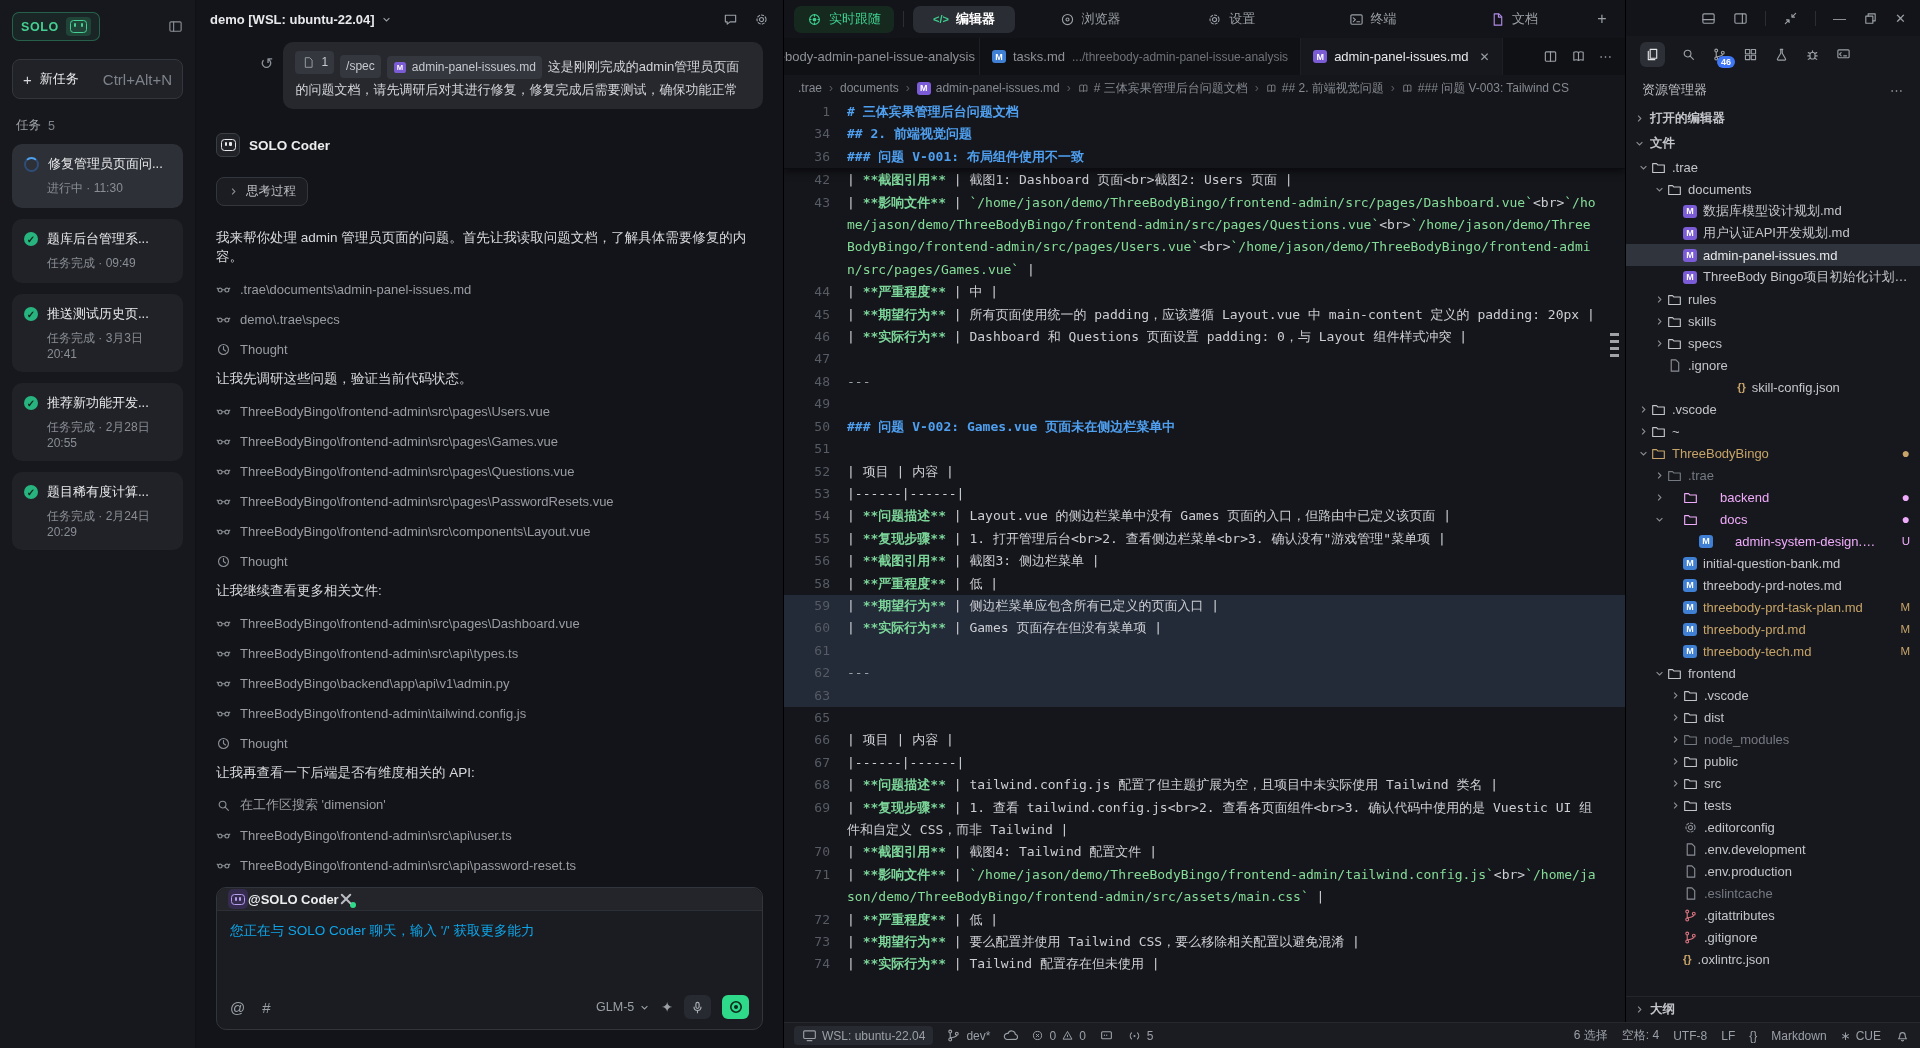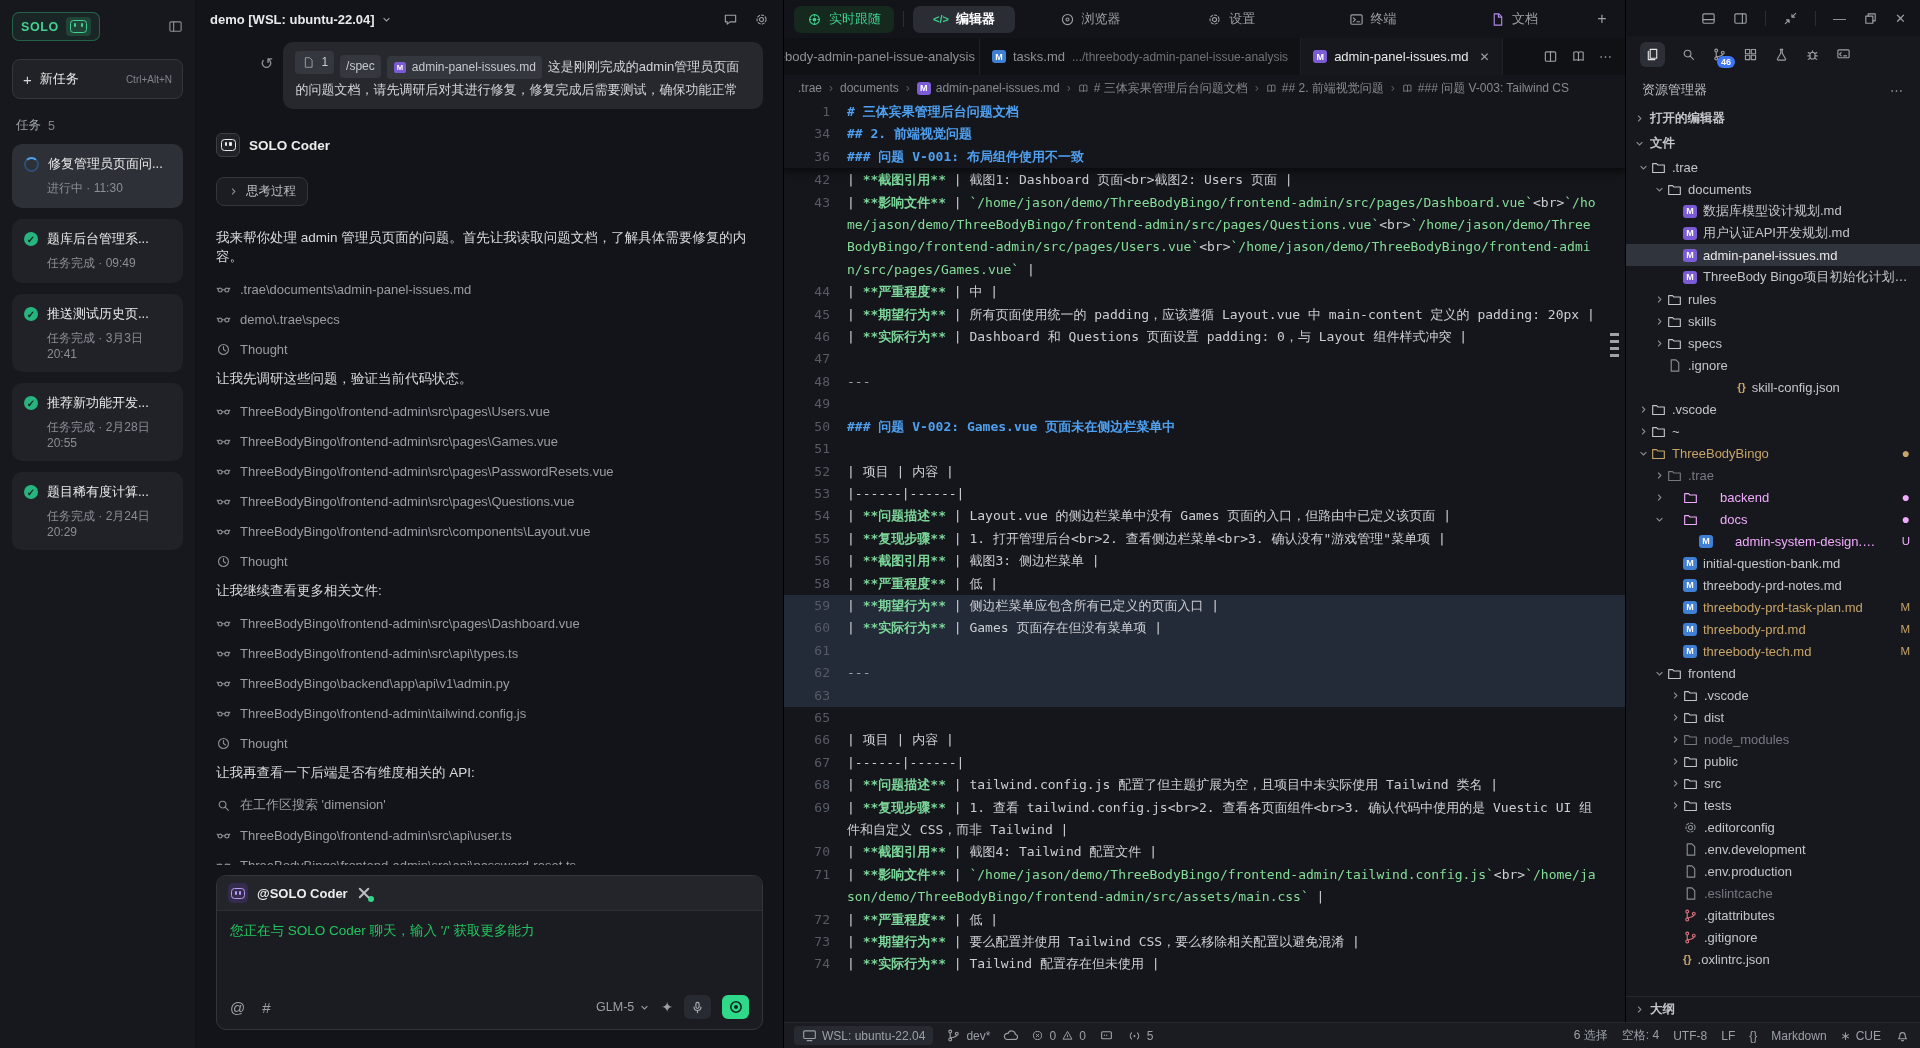--- a/index.html
+++ b/index.html
@@ -16,21 +16,21 @@
              border:1px solid rgba(62,207,142,.35);border-radius:7px;padding:4px 8px;
              color:#45cf92;font-weight:bold;font-size:12.5px;letter-spacing:.6px;}
   .logo-bot{display:inline-flex;background:rgba(62,207,142,.18);border-radius:4px;padding:3px 4px;}
   .robot{position:relative;width:15px;height:11px;border:1.5px solid currentColor;border-radius:3.5px;display:inline-block;}
   .robot::before,.robot::after{content:"";position:absolute;top:2.4px;width:2.2px;height:4px;background:currentColor;border-radius:1px;}
   .robot::before{left:3px}.robot::after{right:3px}
   .panel-ic{color:#8a8e95;}
   .new-task{display:flex;align-items:center;gap:8px;width:100%;background:#202227;border:1px solid #33363c;
             border-radius:8px;padding:10px 10px;color:#e6e7e9;font-size:13px;box-sizing:border-box;cursor:pointer;}
   .new-task .plus{font-size:15px;color:#d6d8db;}
-  .kbd{margin-left:auto;color:#7e828a;font-size:10px;}
+  .kbd{margin-left:auto;color:#7e828a;font-size:15px;}
   .tasks-label{margin:18px 4px 10px;color:#9ba0a6;font-size:12.5px;display:flex;gap:7px;align-items:center;}
   .count{color:#7e828a;}
   .task-card{background:#202227;border-radius:10px;padding:11px 12px;margin-bottom:11px;cursor:pointer;}
   .task-card.active{background:#2d3036;}
   .tc-top{display:flex;gap:9px;align-items:center;color:#e8e9eb;font-size:13px;white-space:nowrap;overflow:hidden;}
   .tc-status{margin:7px 0 0 23px;color:#8a8e95;font-size:12px;}
   .spinner{width:11px;height:11px;border:2px solid #2e4d78;border-top-color:#4ea1f0;border-radius:50%;flex:0 0 auto;}
   .check{width:14px;height:14px;border-radius:50%;background:#27b47e;color:#0e241b;font-size:10px;
          display:inline-flex;align-items:center;justify-content:center;font-weight:bold;flex:0 0 auto;}
 
@@ -50,30 +50,30 @@
   .bot-head{display:flex;align-items:center;gap:9px;margin:0 0 20px;}
   .avatar{width:22px;height:22px;border-radius:6px;background:#202227;border:1px solid #3a3e45;
           display:flex;align-items:center;justify-content:center;color:#e8e9eb;}
   .bot-name{font-weight:bold;color:#eceded;font-size:13.5px;}
   .chip-thought{display:inline-flex;align-items:center;gap:7px;border:1px solid #33363c;background:#1b1d22;
                 border-radius:8px;padding:5px 11px;color:#b9bcc2;font-size:12.5px;margin-bottom:18px;cursor:pointer;}
   .cs-text{color:#d6d8db;font-size:13.5px;margin:4px 0 13px;line-height:19px;}
   .cs-file{display:flex;align-items:center;gap:9px;color:#999da3;font-size:13px;height:20px;margin-bottom:10px;cursor:pointer;}
   .cs-file .ic{color:#8a8e95;}
   .input-box{flex:0 0 auto;margin:10px 20px 18px;border:1px solid #32353c;border-radius:10px;background:#1a1c21;}
-  .ib-head{display:flex;align-items:center;gap:9px;background:#23252b;border-radius:10px 10px 0 0;
-           padding:7px 11px;border-bottom:1px solid #2c2f35;}
+  .ib-head{display:flex;align-items:center;background:#23252b;border-radius:10px 10px 0 0;
+           padding:1px 11px;border-bottom:1px solid #2c2f35;}
   .ib-bot-box{width:20px;height:20px;border-radius:5px;background:#352b4f;display:flex;align-items:center;
               justify-content:center;color:#b79df0;}
   .ib-name{color:#eceded;font-weight:bold;font-size:13px;}
   .tools{position:relative;width:14px;height:14px;color:#b9bcc2;}
   .tools::before,.tools::after{content:"";position:absolute;left:6px;top:0;width:2.2px;height:14px;background:#b9bcc2;border-radius:1px;}
   .tools::before{transform:rotate(45deg);} .tools::after{transform:rotate(-45deg);}
   .tools i{position:absolute;right:-3px;bottom:-2px;width:6px;height:6px;border-radius:50%;background:#2fd98a;}
-  .ib-body{height:62px;padding:11px 13px;color:#22c55e;font-size:13.5px;}
+  .ib-body{height:62px;padding:11px 13px;color:#0ea5e9;font-size:13.5px;}
   .ib-row{display:flex;align-items:center;gap:17px;padding:0 13px 10px;color:#9ba0a6;}
   .ib-right{margin-left:auto;display:flex;align-items:center;gap:11px;}
   .model{display:flex;align-items:center;gap:5px;font-size:12.5px;color:#9ba0a6;cursor:pointer;}
   .sparkle{font-size:14px;color:#9ba0a6;position:relative;cursor:pointer;}
   .mini-btn{width:27px;height:24px;border-radius:6px;background:#272a31;display:flex;align-items:center;
             justify-content:center;color:#aab0b6;cursor:pointer;}
   .send-btn{width:27px;height:24px;border-radius:6px;background:#2fd98a;display:flex;align-items:center;
             justify-content:center;cursor:pointer;}
   .glyph-btn{cursor:pointer;font-size:15px;}
 
@@ -332,31 +332,31 @@
             <span>ThreeBodyBingo\frontend-admin\src\pages\Games.vue</span>
           </div>
           <div class="cs-file">
             <span class="ic">
               <svg viewBox="0 0 16 16" width="15" height="15" fill="none" stroke="currentColor" stroke-width="1.2" stroke-linecap="round" stroke-linejoin="round">
                 <circle cx="4.4" cy="8.6" r="2.1"></circle>
                 <circle cx="11.6" cy="8.6" r="2.1"></circle>
                 <path d="M6.5 8.2h3M2.3 7.4l-1-.8M13.7 7.4l1-.8"></path>
               </svg>
             </span>
-            <span>ThreeBodyBingo\frontend-admin\src\pages\PasswordResets.vue</span>
+            <span>ThreeBodyBingo\frontend-admin\src\pages\Questions.vue</span>
           </div>
           <div class="cs-file">
             <span class="ic">
               <svg viewBox="0 0 16 16" width="15" height="15" fill="none" stroke="currentColor" stroke-width="1.2" stroke-linecap="round" stroke-linejoin="round">
                 <circle cx="4.4" cy="8.6" r="2.1"></circle>
                 <circle cx="11.6" cy="8.6" r="2.1"></circle>
                 <path d="M6.5 8.2h3M2.3 7.4l-1-.8M13.7 7.4l1-.8"></path>
               </svg>
             </span>
-            <span>ThreeBodyBingo\frontend-admin\src\pages\Questions.vue</span>
+            <span>ThreeBodyBingo\frontend-admin\src\pages\PasswordResets.vue</span>
           </div>
           <div class="cs-file">
             <span class="ic">
               <svg viewBox="0 0 16 16" width="15" height="15" fill="none" stroke="currentColor" stroke-width="1.2" stroke-linecap="round" stroke-linejoin="round">
                 <circle cx="4.4" cy="8.6" r="2.1"></circle>
                 <circle cx="11.6" cy="8.6" r="2.1"></circle>
                 <path d="M6.5 8.2h3M2.3 7.4l-1-.8M13.7 7.4l1-.8"></path>
               </svg>
             </span>
             <span>ThreeBodyBingo\frontend-admin\src\components\Layout.vue</span>

